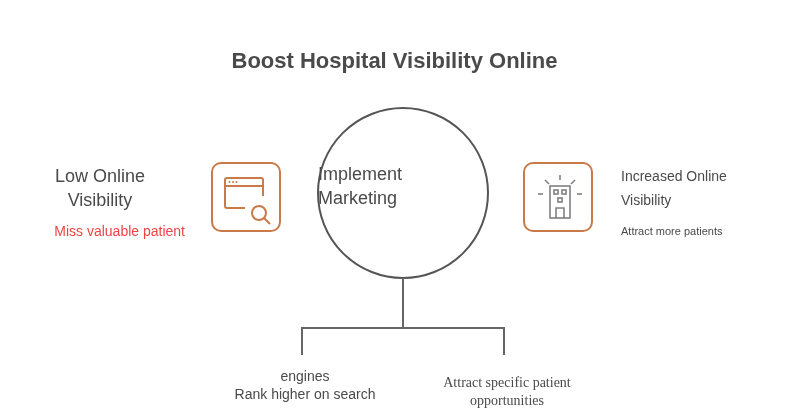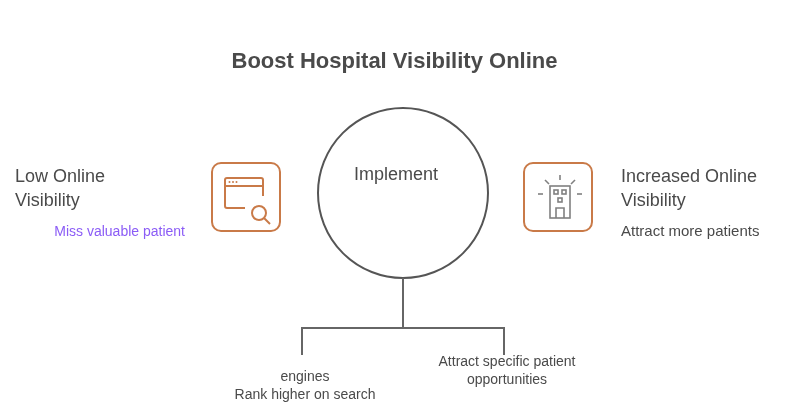--- a/index.html
+++ b/index.html
@@ -1,25 +1,25 @@
 <!DOCTYPE html>
 <html><head>
 <meta charset="utf-8">
 <style>
   html, body { margin: 0; padding: 0; background: #ffffff; }
   body { width: 809px; height: 414px; position: relative; overflow: hidden;
          font-family: "Liberation Sans", "DejaVu Sans", sans-serif; color: #4a4a4a; }
   .abs { position: absolute; }
   .title { left: 0; width: 789px; top: 48px; text-align: center; font-size: 22px; font-weight: bold; color: #4a4a4a; }
-  .head-l { right: 624px; top: 164px; width: 170px; text-align: left; font-size: 18px; line-height: 24px; color: #4a4a4a; }
-  .sub-l  { right: 624px; top: 222px; width: 180px; text-align: right; font-size: 14px; line-height: 18px; color: #8b5cf6; }
-  .head-r { left: 621px; top: 164px; width: 180px; text-align: left; font-size: 18px; line-height: 24px; color: #4a4a4a; }
-  .sub-r  { left: 621px; top: 222px; width: 180px; text-align: left; font-size: 15px; line-height: 18px; color: #4a4a4a; }
+  .head-l { right: 624px; top: 164px; width: 170px; text-align: center; font-size: 18px; line-height: 24px; color: #4a4a4a; }
+  .sub-l  { right: 624px; top: 222px; width: 180px; text-align: right; font-size: 14px; line-height: 18px; color: #ef4444; }
+  .head-r { left: 621px; top: 164px; width: 180px; text-align: left; font-size: 14px; line-height: 24px; color: #4a4a4a; }
+  .sub-r  { left: 621px; top: 222px; width: 180px; text-align: left; font-size: 11px; line-height: 18px; color: #4a4a4a; }
   .iconbox { width: 70px; height: 70px; border: 2px solid #c97a48; border-radius: 10px; box-sizing: border-box; background: #fff; }
-  .center-text { left: 318px; top: 162px; width: 156px; text-align: center; font-size: 18px; line-height: 24px; color: #4a4a4a; }
+  .center-text { left: 318px; top: 162px; width: 156px; text-align: left; font-size: 18px; line-height: 24px; color: #4a4a4a; }
   .bottom { font-size: 14px; line-height: 18px; text-align: center; color: #4a4a4a; width: 180px; }
   svg { position: absolute; left: 0; top: 0; }
 </style>
 </head>
 <body>
 
 <svg width="809" height="414">
   <circle cx="403" cy="193" r="85" fill="none" stroke="#555" stroke-width="2"></circle>
   <line x1="403" y1="278" x2="403" y2="328" stroke="#666" stroke-width="2"></line>
   <line x1="301" y1="328" x2="505" y2="328" stroke="#666" stroke-width="2"></line>
@@ -43,20 +43,21 @@
     <circle cx="16.5" cy="18" r="1" fill="#c97a48"></circle>
     <circle cx="20" cy="18" r="1" fill="#c97a48"></circle>
     <circle cx="23.5" cy="18" r="1" fill="#c97a48"></circle>
     <circle cx="46" cy="49" r="7" fill="none" stroke="#c97a48" stroke-width="2"></circle>
     <line x1="51" y1="54" x2="57" y2="60" stroke="#c97a48" stroke-width="2"></line>
   </svg>
 </div>
 
 <div class="abs center-text">
   <div>Implement</div>
+  <div>Marketing</div>
 </div>
 
 <div class="abs iconbox" style="left:523px; top:162px;">
   <svg width="70" height="70" viewBox="0 0 70 70">
     <g stroke="#808080" stroke-width="1.6" fill="none">
       <line x1="35" y1="11" x2="35" y2="16"></line>
       <line x1="20" y1="16" x2="24" y2="20"></line>
       <line x1="50" y1="16" x2="46" y2="20"></line>
       <line x1="13" y1="30" x2="18" y2="30"></line>
       <line x1="52" y1="30" x2="57" y2="30"></line>
@@ -73,16 +74,16 @@
   <div>Visibility</div>
 </div>
 <div class="abs sub-r">
   <div>Attract more patients</div>
 </div>
 
 <div class="abs bottom" style="left:215px; top:367px;">
   <div>engines</div>
   <div>Rank higher on search</div>
 </div>
-<div class="abs bottom" style="left:417px; top:352px;">
+<div class="abs bottom" style="left:417px; top:374px;font-family:Liberation Serif, serif;">
   <div>Attract specific patient</div>
   <div>opportunities</div>
 </div>
 
 </body></html>

